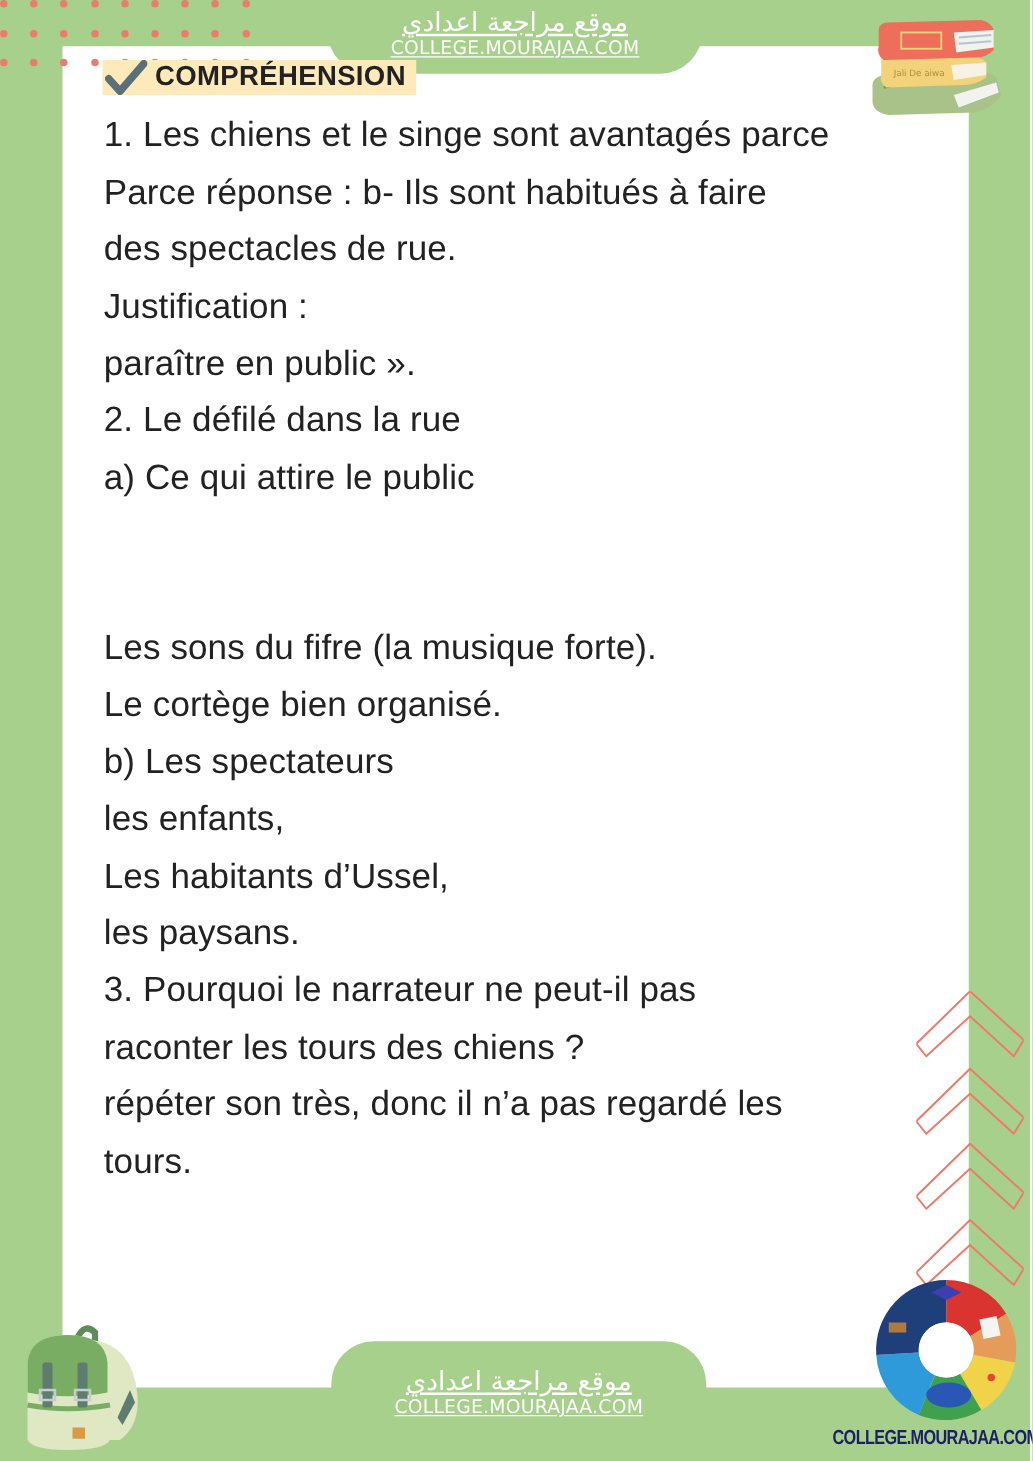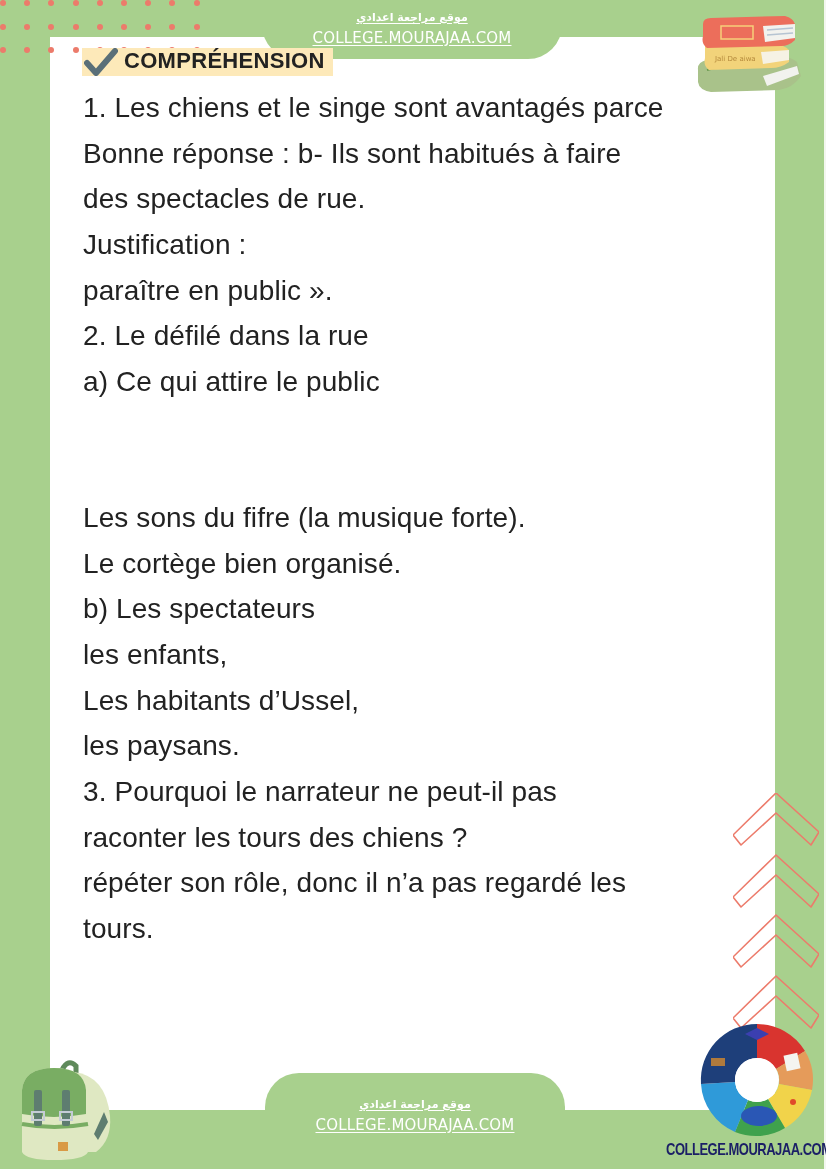--- a/index.html
+++ b/index.html
@@ -16,21 +16,21 @@
     .dots { position: absolute; left: 0; top: 0; width: 210px; height: 60px; }
     .dot { position: absolute; width: 6px; height: 6px; border-radius: 50%; background: #ec7b6b; }
 
     .tab {
       position: absolute; width: 300px; background: #a8d08d; color: #ffffff;
       text-align: center; font-family: "DejaVu Sans", sans-serif;
       text-decoration: underline; text-underline-offset: 2px;
     }
     .tab-top { left: 262px; top: 0; height: 59px; border-radius: 0 0 34px 34px; padding-top: 8px; }
     .tab-bottom { left: 265px; top: 1073px; height: 96px; border-radius: 34px 34px 0 0; padding-top: 22px; }
-    .tab .ar { display: block; font-size: 11px; font-weight: bold; line-height: 20px; }
+    .tab .ar { display: block; font-size: 21px; font-weight: normal; line-height: 20px; }
     .tab .en { display: block; font-size: 15px; line-height: 20px; letter-spacing: 0.2px; }
 
     .heading {
       position: absolute; left: 82px; top: 48px; height: 28px; padding: 0 8px 0 2px;
       background: #fde9b9; display: flex; align-items: flex-start;
     }
     .heading .check { width: 34px; height: 28px; margin-right: 6px; }
     .heading .title { font-size: 22px; font-weight: bold; color: #222; letter-spacing: 0.3px; }
 
     .content {
@@ -107,36 +107,36 @@
 
 <div class="heading">
   <svg class="check" viewBox="0 0 34 28">
     <path d="M3 15 L12 25 L31 3" stroke="#5a6f78" stroke-width="6" fill="none" stroke-linecap="round" stroke-linejoin="round"></path>
   </svg>
   <span class="title">COMPRÉHENSION</span>
 </div>
 
 <div class="content">
   <div class="line">1. Les chiens et le singe sont avantagés parce</div>
-  <div class="line">Bonne réponse : b- Ils sont habitués à faire</div>
+  <div class="line">Parce réponse : b- Ils sont habitués à faire</div>
   <div class="line">des spectacles de rue.</div>
   <div class="line">Justification :</div>
   <div class="line">paraître en public ».</div>
   <div class="line">2. Le défilé dans la rue</div>
   <div class="line">a) Ce qui attire le public</div>
   <div class="gap"></div>
   <div class="line">Les sons du fifre (la musique forte).</div>
   <div class="line">Le cortège bien organisé.</div>
   <div class="line">b) Les spectateurs</div>
   <div class="line">les enfants,</div>
   <div class="line">Les habitants d’Ussel,</div>
   <div class="line">les paysans.</div>
   <div class="line">3. Pourquoi le narrateur ne peut-il pas</div>
   <div class="line">raconter les tours des chiens ?</div>
-  <div class="line">répéter son rôle, donc il n’a pas regardé les</div>
+  <div class="line">répéter son très, donc il n’a pas regardé les</div>
   <div class="line">tours.</div>
 </div>
 
 <svg class="chevrons" viewBox="0 0 86 250">
   <g fill="none" stroke="#ec7b6b" stroke-width="1.6" stroke-linejoin="round">
     <path d="M43 0 L86 39 L78 52 L43 20 L8 52 L0 42 Z"></path>
     <path d="M43 62 L86 101 L78 114 L43 82 L8 114 L0 104 Z"></path>
     <path d="M43 122 L86 161 L78 174 L43 142 L8 174 L0 164 Z"></path>
     <path d="M43 183 L86 222 L78 235 L43 203 L8 235 L0 225 Z"></path>
   </g>

